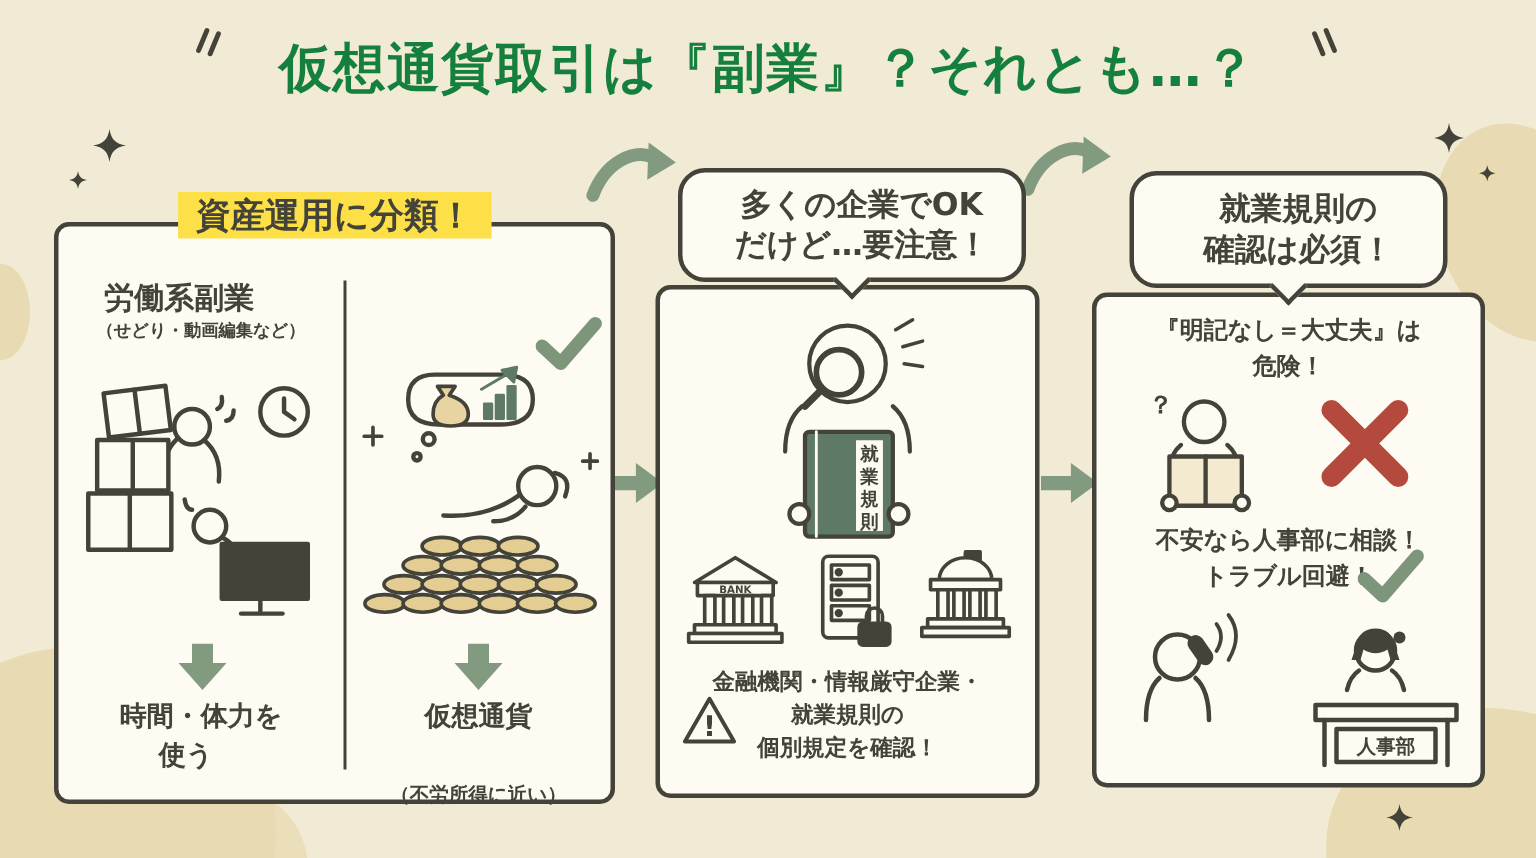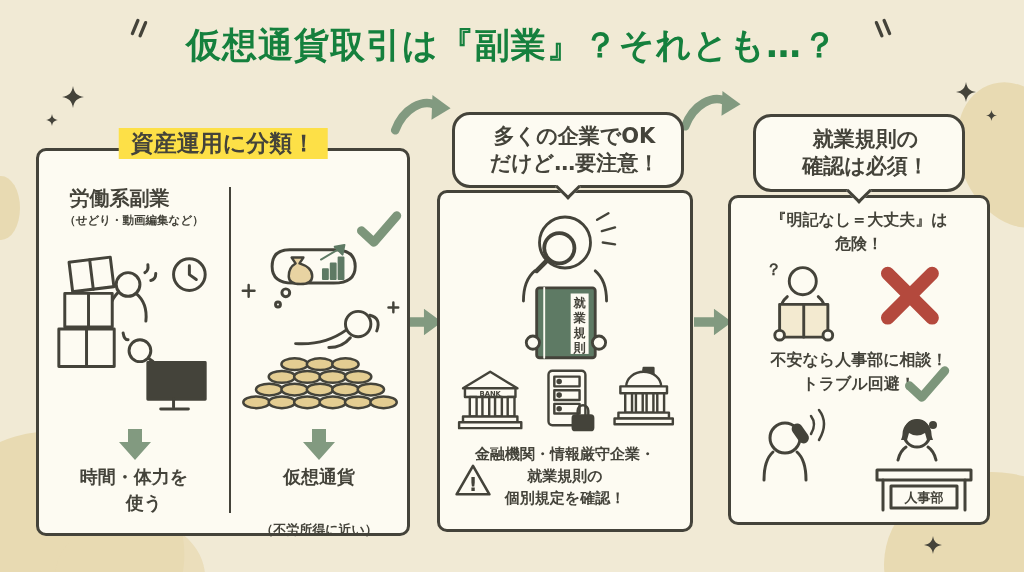--- a/index.html
+++ b/index.html
@@ -134,21 +134,21 @@
         <g>
           <rect x="104" y="131" width="58" height="37" fill="#44433a"></rect>
           <path d="M130 168 v8 M117 178 h28" fill="none"></path>
         </g>
       </g>
     </svg>
     <svg class="abs" style="left:79px; top:278px;" width="34" height="32" viewBox="0 0 34 32">
       <polygon points="10,0 24,0 24,13 33,13 17,31 1,13 10,13" fill="#829a80"></polygon>
     </svg>
     <div class="caption" style="left:0; top:314px; width:190px;">時間・体力を</div>
-    <div class="caption" style="left:0; top:340px; width:170px;margin-left:20px;">使う</div>
+    <div class="caption" style="left:0; top:340px; width:170px;">使う</div>
 
     <svg class="abs" style="left:318px; top:58px;" width="46" height="40" viewBox="0 0 52 44">
       <path d="M5 24 L19 37 L45 7" stroke="#7d967b" stroke-width="10" fill="none" stroke-linecap="round" stroke-linejoin="round"></path>
     </svg>
     <svg class="abs" style="left:194px; top:82px;" width="176" height="188" viewBox="0 0 180 190">
       <g stroke="#44433a" stroke-width="3" fill="#fdfbf2" stroke-linejoin="round" stroke-linecap="round">
         <g>
           <path d="M58 16 q-18 0 -18 17 q0 17 21 17 h42 q22 0 22 -17 q0 -17 -21 -17 z"></path>
           <circle cx="54" cy="60" r="4"></circle>
           <circle cx="46" cy="72" r="2.5"></circle>

